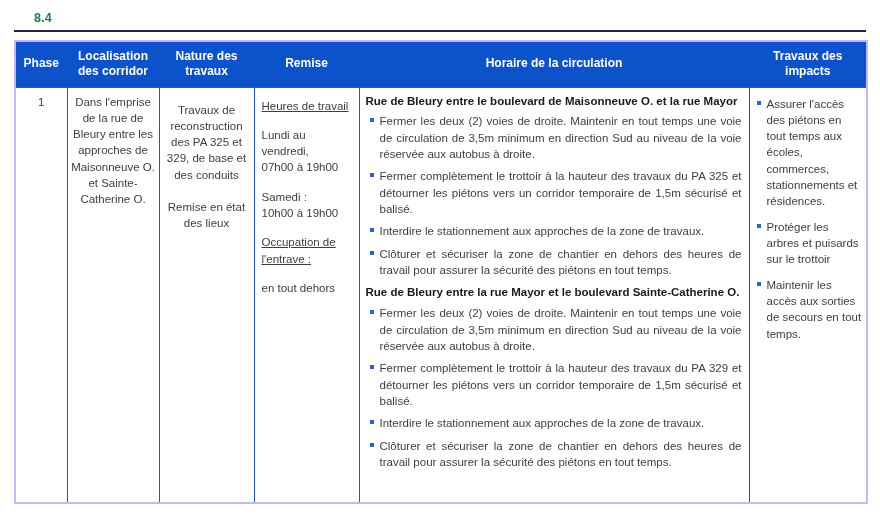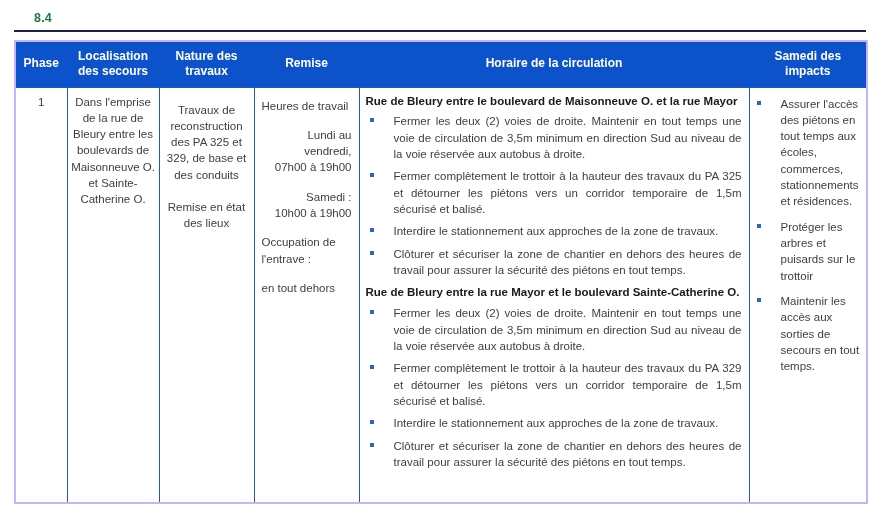--- a/index.html
+++ b/index.html
@@ -40,31 +40,31 @@
     vertical-align: top; background: #fff; height: 416px;
     font-size: 11.5px; line-height: 1.42;
   }
 
   .c-phase { text-align: center; padding-top: 6px; font-size: 12px; }
   .c-loc   { text-align: center; padding: 6px 3px; }
   .c-nat   { text-align: center; padding: 14px 3px; }
   .c-nat p + p { margin-top: 16px; }
   .c-hor   { padding: 10px 7px 6px 7px; }
   .c-hor .blk + .blk { margin-top: 13px; }
-  .c-hor .line { display: block; text-align: right; }
-  .u { }
+  .c-hor .line { display: block; }
+  .u { text-decoration: underline; }
 
   .c-circ { padding: 4px 7px 4px 6px; font-size: 11.5px; }
   .circ-heading {
     font-weight: bold; color: #1a1a1a; line-height: 1.3;
     margin: 2px 0 5px 0;
   }
   .circ-section + .circ-section { margin-top: 7px; }
   ul.bullets { list-style: none; }
-  li.bullet { display: flex; gap: 20px; margin-bottom: 6px; }
+  li.bullet { display: flex; gap: 6px; margin-bottom: 6px; }
   .sq {
     flex: 0 0 auto; width: 4px; height: 4px; margin-top: 5px; margin-left: 4px;
     background: #2f63cc; display: inline-block;
   }
   .c-circ .bt { text-align: justify; }
 
   .c-imp { padding: 8px 4px 6px 3px; }
   .c-imp li.bullet { margin-bottom: 9px; }
   .c-imp .bt { text-align: left; }
 </style>
@@ -83,33 +83,33 @@
       <col style="width:52px">
         <col style="width:92px">
         <col style="width:95px">
       <col style="width:105px">
         <col style="width:390px">
         <col style="width:118px">
     </colgroup>
     <thead>
       <tr>
         <th>Phase</th>
-        <th>Localisation des secours</th>
+        <th>Localisation des corridor</th>
         <th>Nature des travaux</th>
         <th>Remise</th>
         <th>Horaire de la circulation</th>
-        <th>Samedi des impacts</th>
+        <th>Travaux des impacts</th>
       </tr>
     </thead>
     <tbody>
       <tr>
 
         <td class="c-phase">1</td>
 
-        <td class="c-loc">Dans l'emprise de la rue de Bleury entre les boulevards de Maisonneuve O. et Sainte-Catherine O.</td>
+        <td class="c-loc">Dans l'emprise de la rue de Bleury entre les approches de Maisonneuve O. et Sainte-Catherine O.</td>
 
         <td class="c-nat">
           <p>Travaux de reconstruction des PA 325 et 329, de base et des conduits</p>
           <p>Remise en état des lieux</p>
         </td>
 
         <td class="c-hor">
           <p class="blk u">Heures de travail</p>
           <p class="blk">
             <span class="line">Lundi au vendredi,</span>

